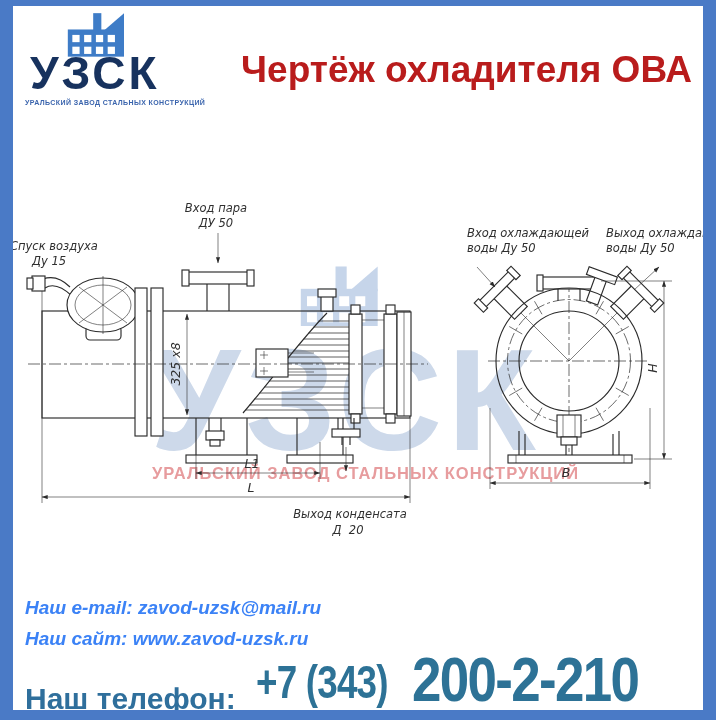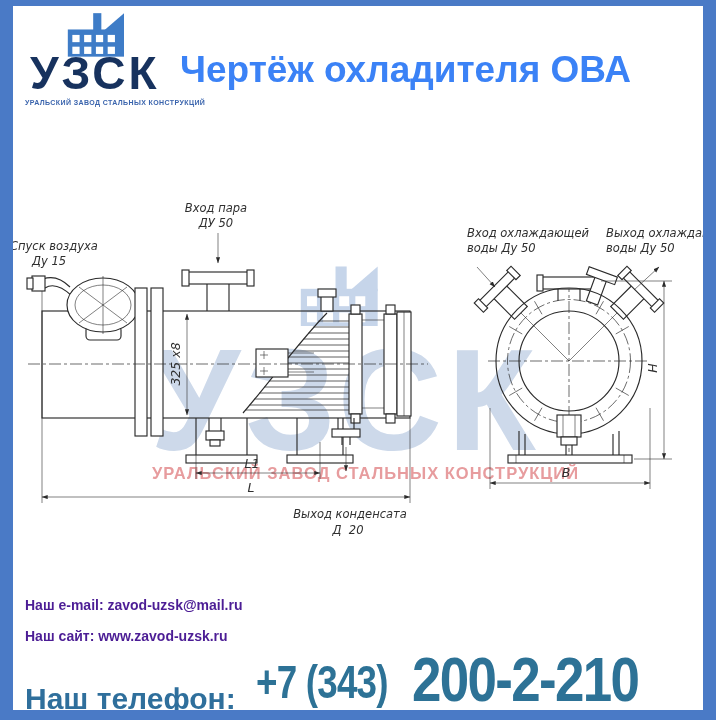--- a/index.html
+++ b/index.html
@@ -18,21 +18,21 @@
   .brand {
     position:absolute; left:30px; top:50px; z-index:3;
     font-size:46px; font-weight:bold; color:#17325e; letter-spacing:3px; line-height:1;
   }
   .tagline {
     position:absolute; left:25px; top:99px; width:170px; z-index:3;
     font-size:7px; font-weight:bold; color:#3a64ad; letter-spacing:0.4px; white-space:nowrap;
   }
   .title {
     position:absolute; left:180px; top:50px; width:512px; z-index:3; margin:0;
-    text-align:left; font-size:37px; font-weight:bold; color:#3b82f6; line-height:1.1;
+    text-align:right; font-size:37px; font-weight:bold; color:#b91c1c; line-height:1.1;
   }
   
   .wm-icon { position:absolute; left:280px; top:264px; width:116px; height:62px; color:#c6d5ea; z-index:1; }
   .wm-brand {
     position:absolute; left:150px; top:328px; z-index:1; line-height:1;
     font-size:145px; font-weight:bold; color:#cdd9ea; letter-spacing:5px; white-space:nowrap;
   }
   .wm-tagline {
     position:absolute; left:152px; top:464px; z-index:1;
     font-size:16.5px; font-weight:bold; color:#e79c9e; letter-spacing:1px; white-space:nowrap;
@@ -40,21 +40,21 @@
   
   .drawing { position:absolute; left:0; top:190px; width:716px; height:370px; z-index:2; }
   .st  { stroke:#2b2b2b; fill:none; stroke-width:1.15; }
   .stw { stroke:#2b2b2b; fill:#ffffff; stroke-width:1.15; }
   .tn  { stroke:#2b2b2b; fill:none; stroke-width:0.6; }
   .cl  { stroke:#2b2b2b; fill:none; stroke-width:0.7; stroke-dasharray:12 3 3 3; }
   .tube{ stroke:#2b2b2b; stroke-width:0.75; }
   .lb  { font:italic 11.5px "DejaVu Sans", sans-serif; fill:#2f2f2f; }
   .dim { font:italic 12.5px "DejaVu Sans", sans-serif; fill:#2f2f2f; }
   
-  .contact-line { position:absolute; left:25px; z-index:3; font-size:14px; font-weight:bold; color:#4c1d95; }
+  .contact-line { position:absolute; left:25px; z-index:3; font-size:19px; font-weight:bold; color:#3b82f6;font-style:italic; }
   .contact-line .sep { white-space:pre; }
   .email-line { top:597px; }
   .site-line  { top:628px; }
   .phone-label {
     position:absolute; left:25px; top:682px; z-index:3;
     font-size:30px; font-weight:bold; color:#2f6f9c;
   }
   .phone-code {
     position:absolute; left:256px; top:659px; z-index:3;
     font-size:46px; font-weight:bold; color:#2d7296; line-height:1;

